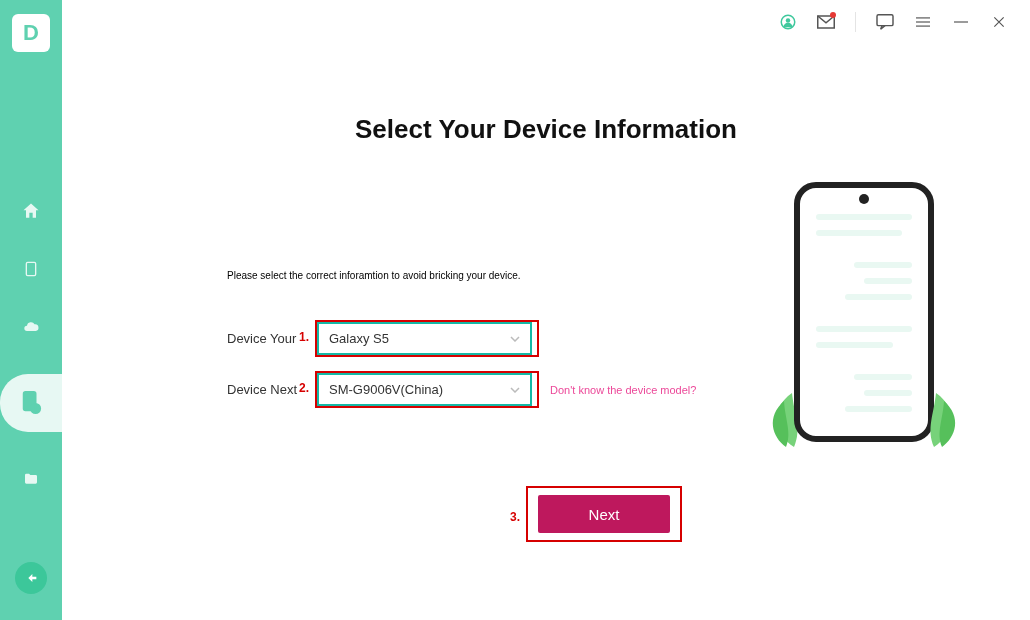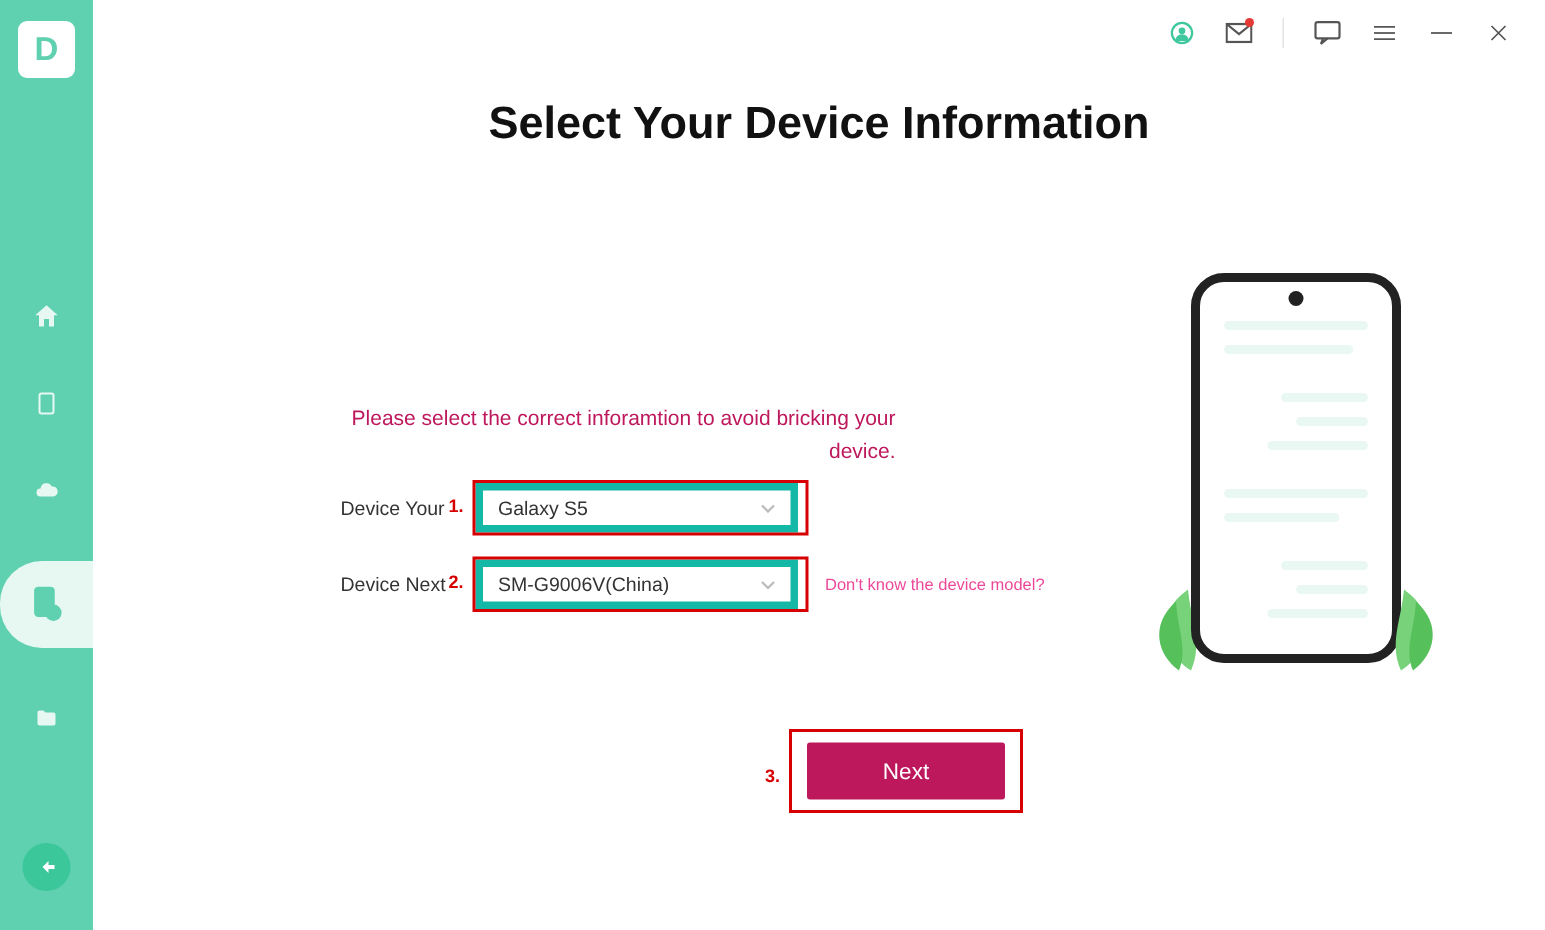--- a/index.html
+++ b/index.html
@@ -19,28 +19,28 @@
     
     .main { flex:1; background:#fff; position:relative; }
 
     
     .titlebar { position:absolute; top:0; right:0; height:44px; display:flex; align-items:center; gap:20px; padding:0 22px; }
     .tb-icon { width:18px; height:18px; display:flex; align-items:center; justify-content:center; position:relative; }
     .tb-dot { position:absolute; top:-1px; right:-1px; width:6px; height:6px; background:#e53935; border-radius:50%; }
     .tb-sep { width:1px; height:20px; background:#e4e4e4; }
 
     
-    .page-title { text-align:center; font-size:30px; font-weight:700; color:#111; padding-top:66px; }
-
-    .instruction { position:absolute; top:268px; left:165px; width:370px; color:#be185d; font-size:14px; line-height:1.55;text-align:right; }
+    .page-title { text-align:center; font-size:26px; font-weight:700; color:#111; padding-top:114px; }
+
+    .instruction { position:absolute; top:268px; left:165px; width:370px; color:#000000; font-size:10px; line-height:1.55; }
 
     .form { position:absolute; top:322px; left:165px; width:560px; }
     .row { display:flex; align-items:center; margin-bottom:18px; }
     .row-label { width:90px; font-size:13px; color:#333; }
-    .select { width:215px; height:33px; border:5px solid #14b8a6; display:flex; align-items:center; justify-content:space-between; padding:0 10px; font-size:13px; color:#333; background:#fff; position:relative; }
+    .select { width:215px; height:33px; border:2px solid #14b8a6; display:flex; align-items:center; justify-content:space-between; padding:0 10px; font-size:13px; color:#333; background:#fff; position:relative; }
     .select .chev { width:10px; height:10px; display:flex; align-items:center; justify-content:center; }
     .red-box { position:absolute; border:2px solid #d60000; pointer-events:none; }
     .red-num { position:absolute; color:#d60000; font-size:12px; font-weight:700; }
     .help-link { margin-left:18px; color:#ec4899; font-size:11px; text-decoration:none; }
 
     .next-btn { position:absolute; top:495px; left:476px; width:132px; height:38px; background:#be185d; color:#fff; border:none; font-size:15px; border-radius:2px; cursor:pointer; }
 
     
     .phone-wrap { position:absolute; top:182px; right:86px; width:160px; height:275px; }
     .phone { width:140px; height:260px; border:6px solid #222; border-radius:22px; background:#fff; position:relative; margin:0 auto; overflow:hidden; }

